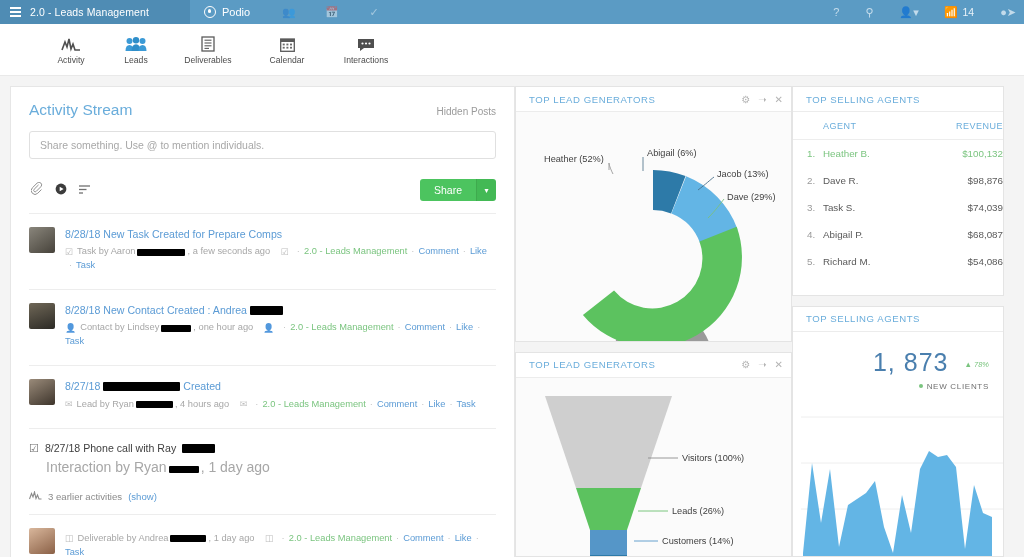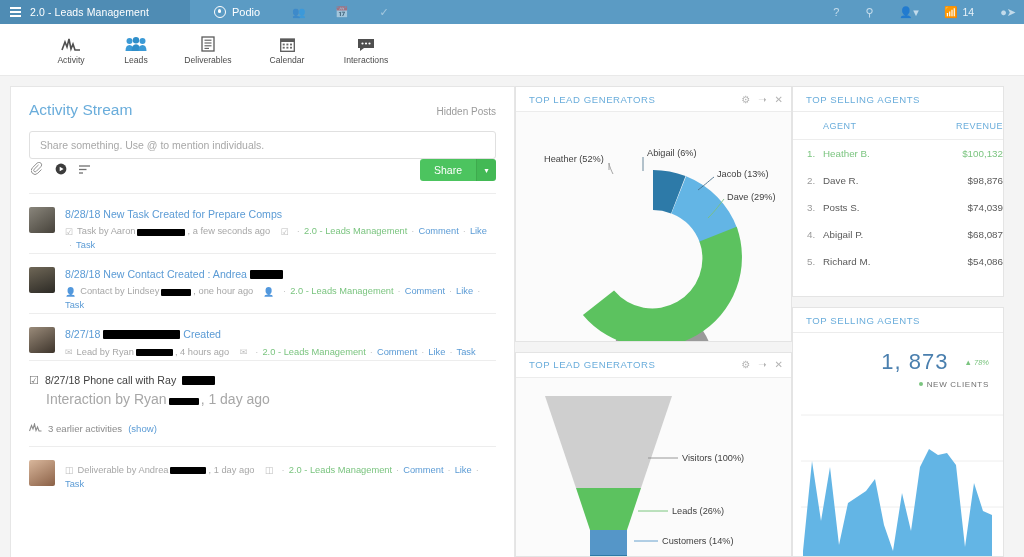--- a/index.html
+++ b/index.html
@@ -21,21 +21,21 @@
   .topbar-left {
     width: 190px; height: 24px;
     background: #4f8cb4;
     display: flex; align-items: center;
     padding-left: 10px; gap: 9px;
     flex: 0 0 auto;
   }
   .hamburger { display:flex; flex-direction:column; gap:2px; }
   .hamburger i { display:block; width: 11px; height: 2px; background:#fff; }
   .app-title { color:#ffffff; font-size: 10.5px; letter-spacing: .1px; white-space:nowrap; }
-  .topbar-mid { display:flex; align-items:center; gap: 0; padding-left: 24px; }
+  .topbar-mid { display:flex; align-items:center; gap: 0; padding-left: 14px; }
   .podio-logo { display:flex; align-items:center; gap:6px; }
   .podio-mark {
     width: 12px; height: 12px; border-radius: 50%;
     border: 1.6px solid #ffffff; position: relative;
   }
   .podio-mark:after{
     content:""; position:absolute; left:3px; top:2.2px;
     width:3.4px; height:3.4px; border-radius:50%; background:#fff;
   }
   .podio-name { color:#fff; font-size: 11px; }
@@ -78,35 +78,35 @@
   .hidden-posts { font-size: 10px; color:#9b9b9b; cursor:pointer; }
   .share-box {
     margin-top: 12px; height: 28px; border:1px solid #e0e0e0; border-radius:3px;
     display:flex; align-items:center; padding: 0 10px;
   }
   .share-box input {
     border:none; outline:none; width:100%; font-size: 10.5px; color:#9c9c9c;
     font-family:"Liberation Sans", sans-serif; background:transparent;
   }
   .share-box input::placeholder { color:#a8a8a8; }
-  .share-row { display:flex; align-items:center; justify-content:space-between; margin-top: 0; padding-bottom: 12px; border-bottom:1px solid #ededed;}
+  .share-row { display:flex; align-items:center; justify-content:space-between; margin-top: 20px; padding-bottom: 12px; border-bottom:1px solid #ededed;}
   .share-tools { display:flex; align-items:center; gap: 11px; padding-left: 2px;}
   .share-btn-wrap { display:flex; }
   .share-btn {
     background:#4cc45f; color:#fff; border:none; font-size:10.5px;
     padding: 5px 14px; border-radius: 3px 0 0 3px; cursor:pointer;
     font-family:"Liberation Sans", sans-serif;
   }
   .share-caret {
     background:#43b955; color:#fff; border:none; width:20px;
     border-radius:0 3px 3px 0; cursor:pointer; font-size:8px;
     border-left:1px solid #3faa4e;
   }
 
-  .act { display:flex; gap: 10px; padding: 13px 0 0 0; border-bottom:1px solid #ededed; }
+  .act { display:flex; gap: 10px; padding: 13px 0 16px 0; border-bottom:1px solid #ededed; }
   .act:last-child { border-bottom:none; }
   .avatar { width: 26px; height: 26px; flex:0 0 auto; border-radius:2px; background:#c8c8c8; overflow:hidden; position:relative;}
   .act-body { flex:1 1 auto; min-width:0; }
   .act-title { font-size: 10.6px; color:#5b9bd5; line-height: 1.35; }
   .act-title .redact { display:inline-block; background:#000; height:8px; vertical-align:-1px; border-radius:1px; }
   .act-title .t-date { color:#5b9bd5; }
   .act-meta { font-size: 9.3px; color:#a7a7a7; margin-top: 4px; display:flex; align-items:center; flex-wrap:wrap; gap:0; line-height:1.5;}
   .act-meta .mi { margin-right: 4px; opacity:.75; font-size:9px;}
   .act-meta .redact { display:inline-block; background:#000; height:7px; vertical-align:-1px; border-radius:1px; margin:0 2px;}
   .act-meta .green { color:#7ac47f; }
@@ -141,21 +141,21 @@
   }
   .tbl td { font-size: 9.8px; color:#5a5a5a; padding: 8px 0; }
   .tbl .c-rank { width: 30px; padding-left: 14px; color:#9a9a9a; }
   .tbl .c-rev { text-align:right; padding-right: 0px; }
   .tbl tr.first td { color:#7ac47f; }
   .tbl .hr-rank { padding-left:14px; }
   .tbl .hr-rev { text-align:right; padding-right:0px; }
 
   
   .kpi { padding: 16px 14px 10px 14px; text-align:right; }
-  .kpi-num { font-size: 22px; color:#4a7fae; letter-spacing: 1px; display:inline-block;}
+  .kpi-num { font-size: 25px; color:#4a7fae; letter-spacing: 1px; display:inline-block;}
   .kpi-delta { font-size: 7.5px; color:#7ac47f; margin-left: 16px; vertical-align: 4px; font-style: italic;}
   .kpi-label { font-size: 8px; color:#6f6f6f; letter-spacing:.7px; margin-top:5px; }
   .kpi-dot { display:inline-block; width:4px; height:4px; border-radius:50%; background:#7ac47f; margin-right:4px; vertical-align:1px;}
   .kpi-chart { position:relative; height: 160px; }
   .kpi-chart svg { display:block; }
 
   .donut-wrap { position:relative; height: 250px; }
   .funnel-wrap { position:relative; height: 195px; }
   svg text { font-family:"Liberation Sans", sans-serif; }
 </style>
@@ -518,21 +518,21 @@
               <td>Heather B.</td>
               <td class="c-rev">$100,132</td>
             </tr>
             <tr>
               <td class="c-rank">2.</td>
               <td>Dave R.</td>
               <td class="c-rev">$98,876</td>
             </tr>
             <tr>
               <td class="c-rank">3.</td>
-              <td>Posts S.</td>
+              <td>Task S.</td>
               <td class="c-rev">$74,039</td>
             </tr>
             <tr>
               <td class="c-rank">4.</td>
               <td>Abigail P.</td>
               <td class="c-rev">$68,087</td>
             </tr>
             <tr>
               <td class="c-rank">5.</td>
               <td>Richard M.</td>

